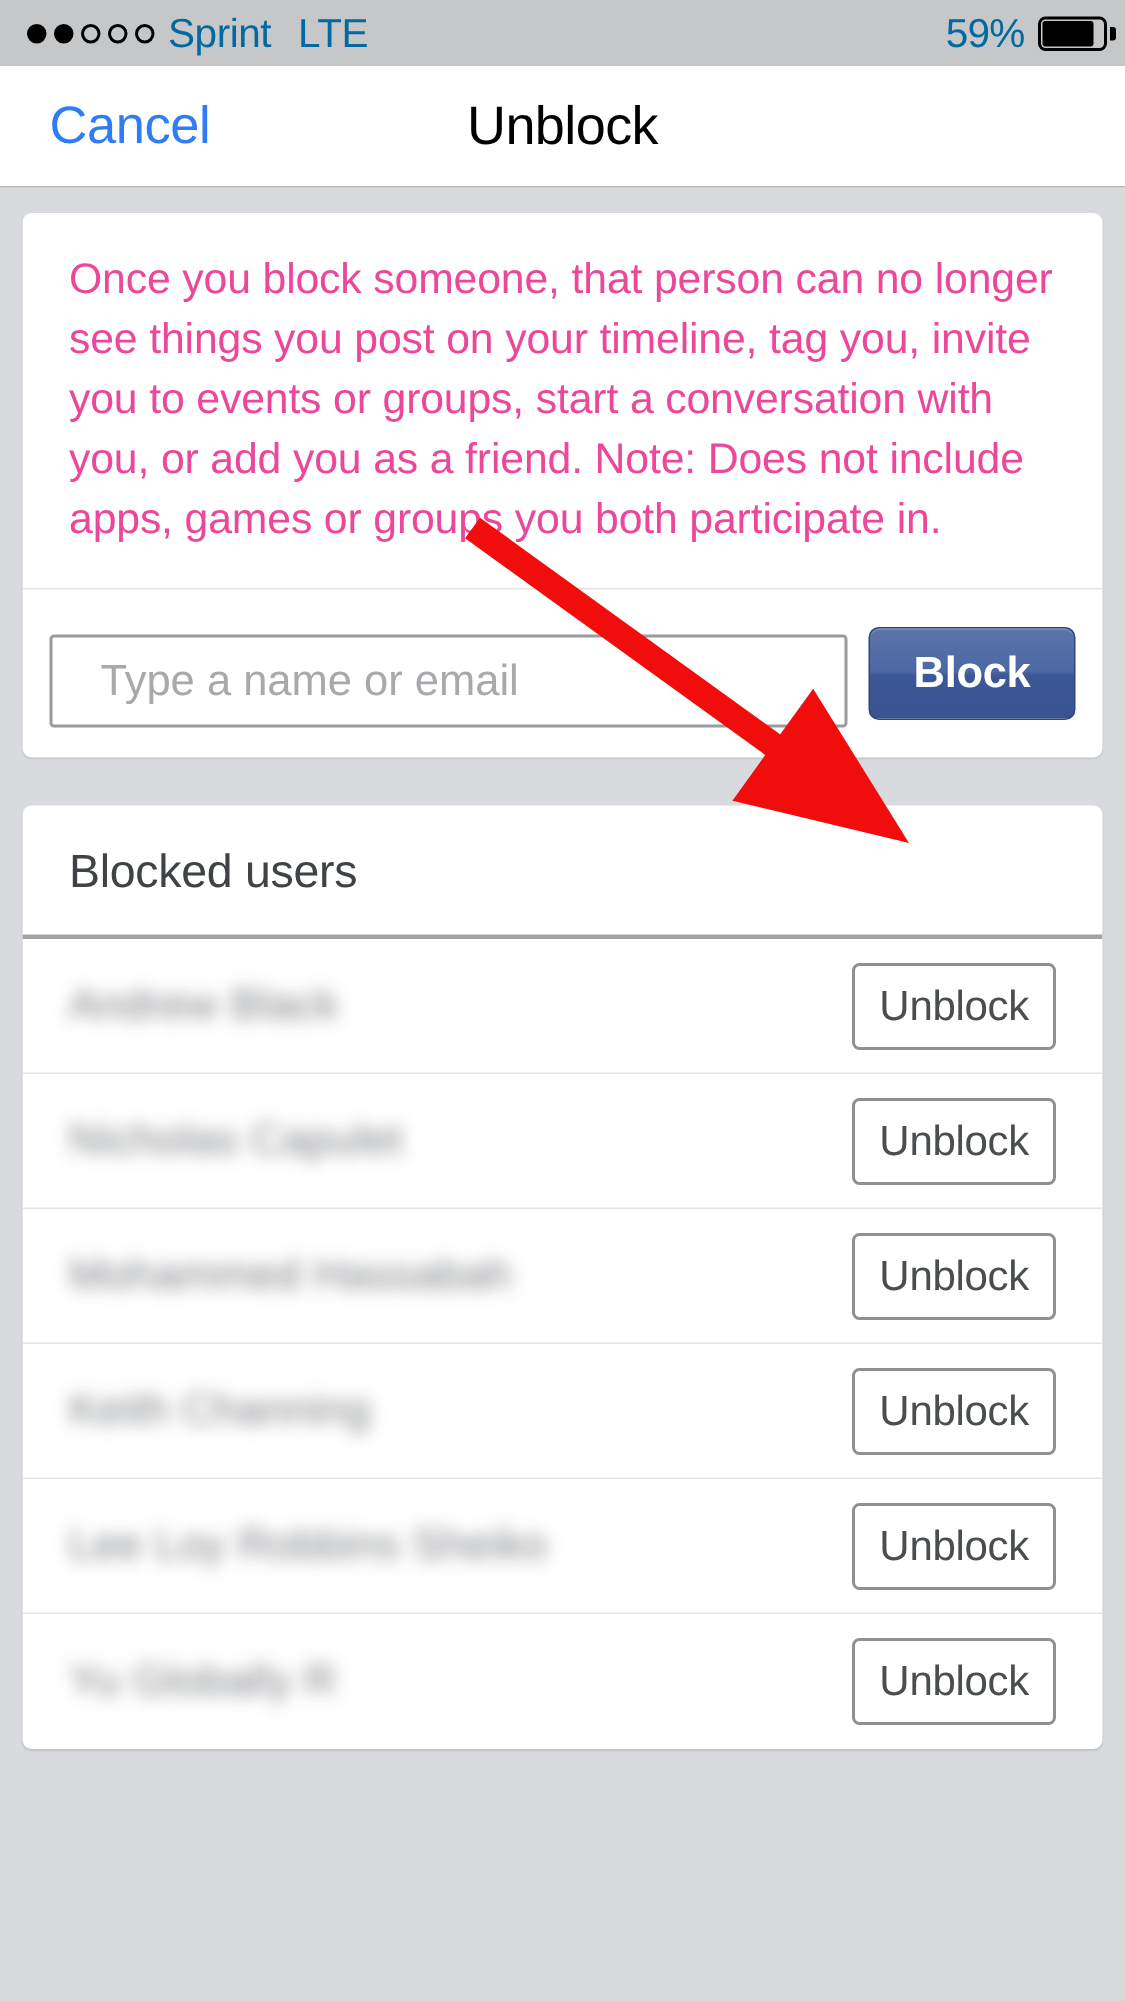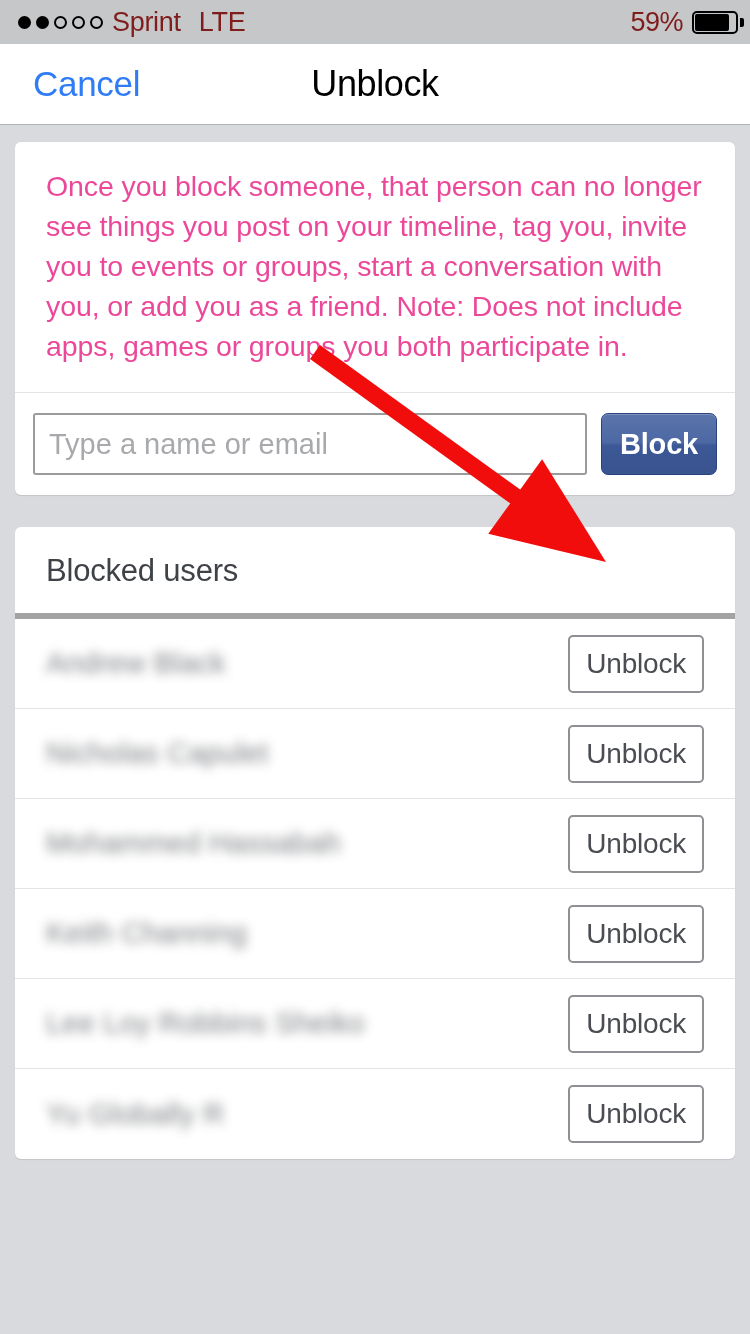--- a/index.html
+++ b/index.html
@@ -11,21 +11,21 @@
     overflow:hidden;
     -webkit-font-smoothing:antialiased;
   }
   #screen { position:relative; width:750px; height:1334px; background:#d8dade; }
 
   
   .status-bar {
     position:relative; height:44px; width:100%;
     background:#c6c7c9;
     display:flex; align-items:center;
-    font-size:26px; color:#7f1d1d;
+    font-size:26px; color:#0369a1;
   }
   .status-left {
     position:absolute; left:18px; top:0; height:44px;
     display:flex; align-items:center; gap:9px;
   }
   .signal-dots { display:flex; align-items:center; gap:5px; }
   .dot { width:13px; height:13px; border-radius:50%; border:2px solid #000; }
   .dot.filled { background:#000; }
   .dot.empty  { background:transparent; }
   .carrier { font-size:27px; letter-spacing:-0.3px; }
@@ -99,48 +99,49 @@
     gap:14px;
   }
   .block-input {
     flex:1;
     height:62px;
     border:2px solid #9a9b9d;
     border-radius:3px;
     background:#fff;
     font-size:29px;
     color:#3c3e42;
-    padding:0 14px;
+    padding:0 32px;
     font-family:inherit;
     outline:none;
+    margin-top:10px;
   }
   .block-input::placeholder { color:#a7a9ac; }
   .block-btn {
     height:62px;
     min-width:104px;
-    padding:0 18px;
+    padding:0 29px;
     border:1px solid #2b4480;
     border-radius:7px;
     background:linear-gradient(to bottom,#5b74ab 0%,#4c68a3 48%,#3c5896 52%,#39538f 100%);
     color:#ffffff;
     font-size:29px;
     font-weight:bold;
     letter-spacing:-0.2px;
     font-family:inherit;
     cursor:pointer;
     box-shadow:inset 0 1px 0 rgba(255,255,255,0.22);
   }
 
   
   .section-header {
     padding:26px 31px 24px 31px;
     font-size:31px;
     color:#3f4246;
     letter-spacing:-0.2px;
-    border-bottom:6px solid #a3a3a3;
+    border-bottom:3px solid #a3a3a3;
   }
   .user-row {
     display:flex; align-items:center; justify-content:space-between;
     height:90px;
     padding:0 31px;
     border-bottom:1px solid #e3e4e6;
   }
   .user-row:last-child { border-bottom:none; }
   .user-name {
     font-size:29px;

